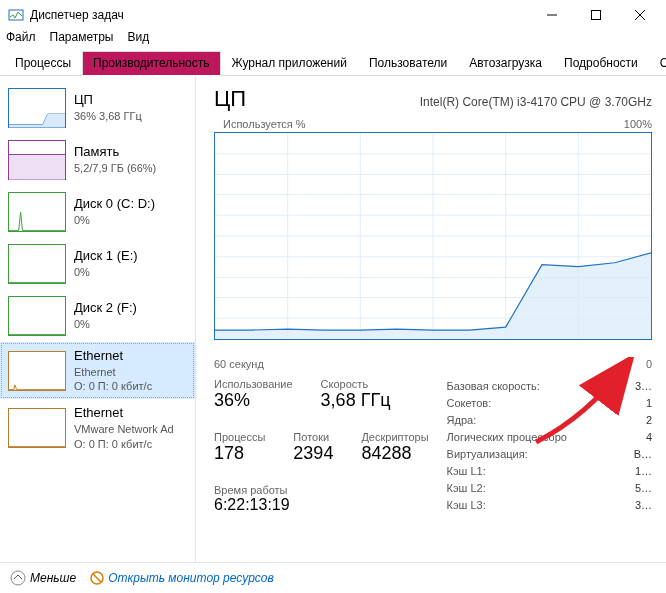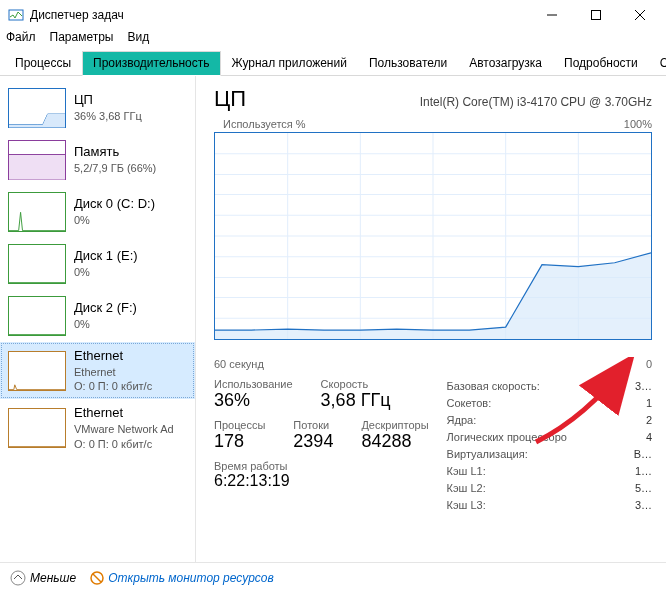--- a/index.html
+++ b/index.html
@@ -9,21 +9,21 @@
   .titlebar .ticon { width: 16px; height: 16px; margin: 0 6px 0 4px; }
   .titlebar .title { font-size: 12px; flex: 1; }
   .titlebar .winbtn { width: 44px; height: 30px; display: flex; align-items: center; justify-content: center; }
   .titlebar .winbtn svg { width: 10px; height: 10px; }
 
   .menubar { height: 20px; padding: 0 6px 4px 6px; display: flex; gap: 14px; font-size: 12px; }
   .menubar span { cursor: default; }
 
   .tabbar { display: flex; border-bottom: 1px solid #d9d9d9; padding: 0 4px; font-size: 12px; }
   .tab { padding: 4px 10px 5px 10px; border: 1px solid transparent; position: relative; top: 1px; white-space: nowrap; }
-  .tab.active { border: 1px solid #d9d9d9; border-bottom: 1px solid #fff; background: #14b8a6; }
+  .tab.active { border: 1px solid #d9d9d9; border-bottom: 1px solid #fff; background: #be185d; }
 
   .body { display: flex; height: calc(100% - 30px - 20px - 27px - 30px); }
 
   .sidebar { width: 196px; border-right: 1px solid #e5e5e5; overflow: hidden; padding-top: 6px; position: relative; }
   .sideitem { display: flex; align-items: center; gap: 8px; padding: 6px 8px 6px 8px; }
   .sideitem.sel { background: #d6ebff; outline: 1px dotted #7aa8d8; outline-offset: -2px; }
   .thumb { width: 58px; height: 40px; border: 1px solid; position: relative; background: #fff; flex-shrink: 0; }
   .thumb .spark { position: absolute; inset: 0; }
   .silabels { display: flex; flex-direction: column; line-height: 1.3; min-width: 0; }
   .silabels .t1 { font-size: 13px; }
@@ -35,21 +35,21 @@
   .mhead .sub { font-size: 12px; color: #444; }
 
   .chartlab { display: flex; justify-content: space-between; font-size: 11px; color: #666; margin-bottom: 2px; margin-left: 9px; }
   .chart { border: 1px solid #2071c4; height: 208px; position: relative; background: #fff; }
   .chart .grid line { stroke: #e2eefc; stroke-width: 1; }
   .chart .line { stroke: #2071c4; stroke-width: 1.2; fill: none; }
   .chart .area { fill: #d8e9fb; opacity: .7; }
   .chartxlab { display: flex; justify-content: space-between; font-size: 11px; color: #666; margin-top: 18px; }
 
   .stats { display: flex; gap: 18px; margin-top: 8px; }
-  .statsL { display: flex; flex-direction: column; gap: 8px; }
+  .statsL { display: flex; flex-direction: column; gap: 8px; justify-content: space-between; }
   .rowpair { display: flex; gap: 28px; }
   .stat .lab { font-size: 11px; color: #666; }
   .stat .val { font-size: 18px; }
   .ut .val { font-size: 16px; }
 
   .statsR { font-size: 11px; flex: 1; }
   .statsR .line { display: flex; justify-content: space-between; color: #333; line-height: 1.55; white-space: nowrap; }
   .statsR .line .k { color: #555; text-align: center; }
 
   .statusbar { height: 30px; border-top: 1px solid #e5e5e5; display: flex; align-items: center; padding: 0 10px; gap: 14px; font-size: 12px; font-style: italic; }

